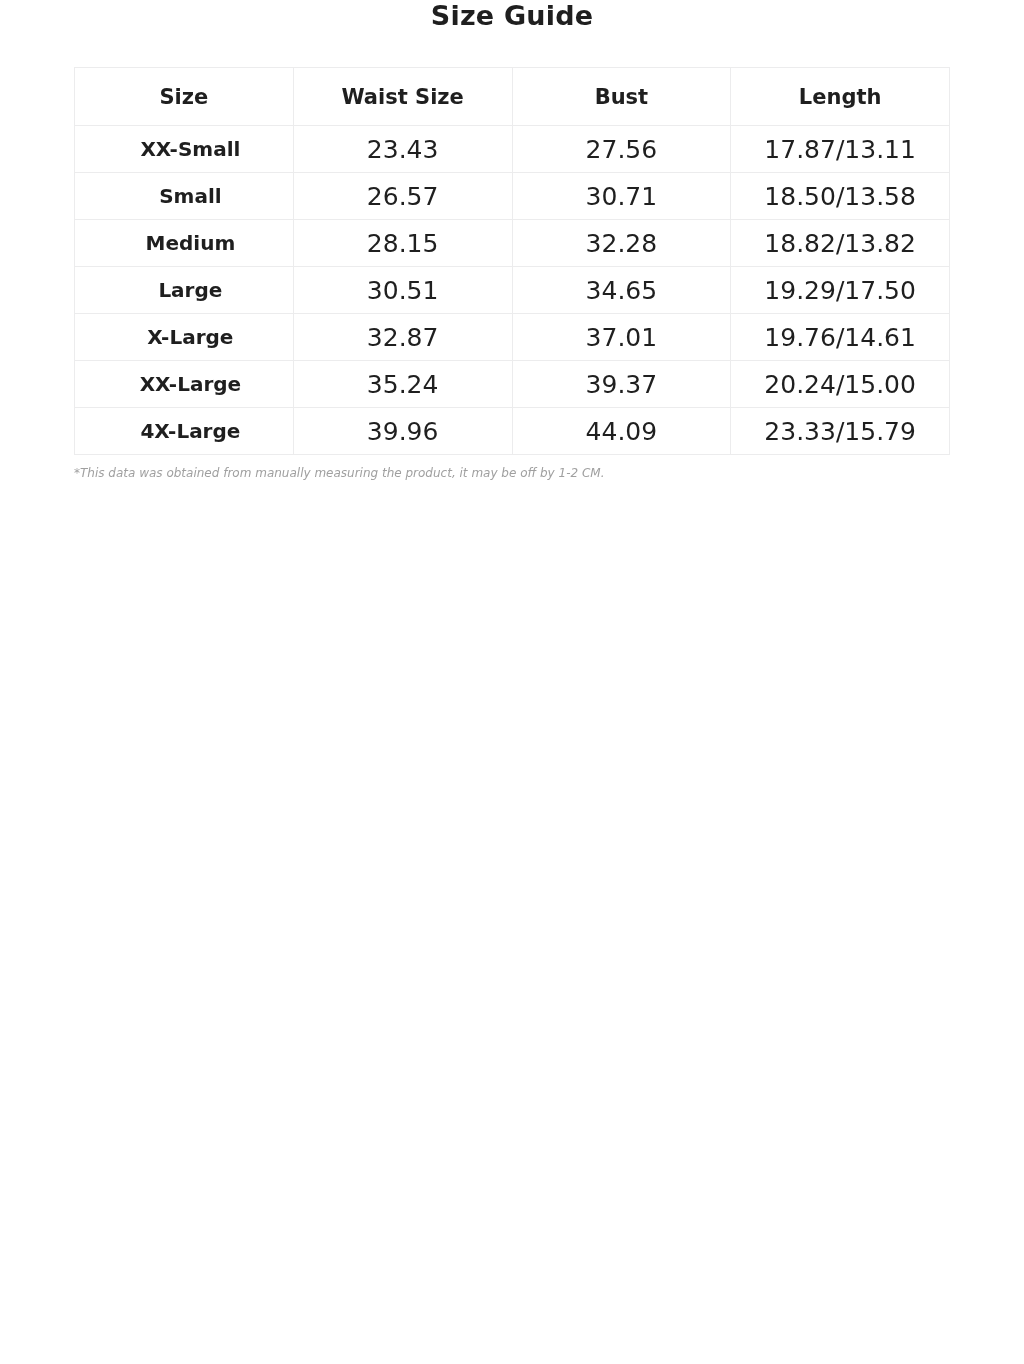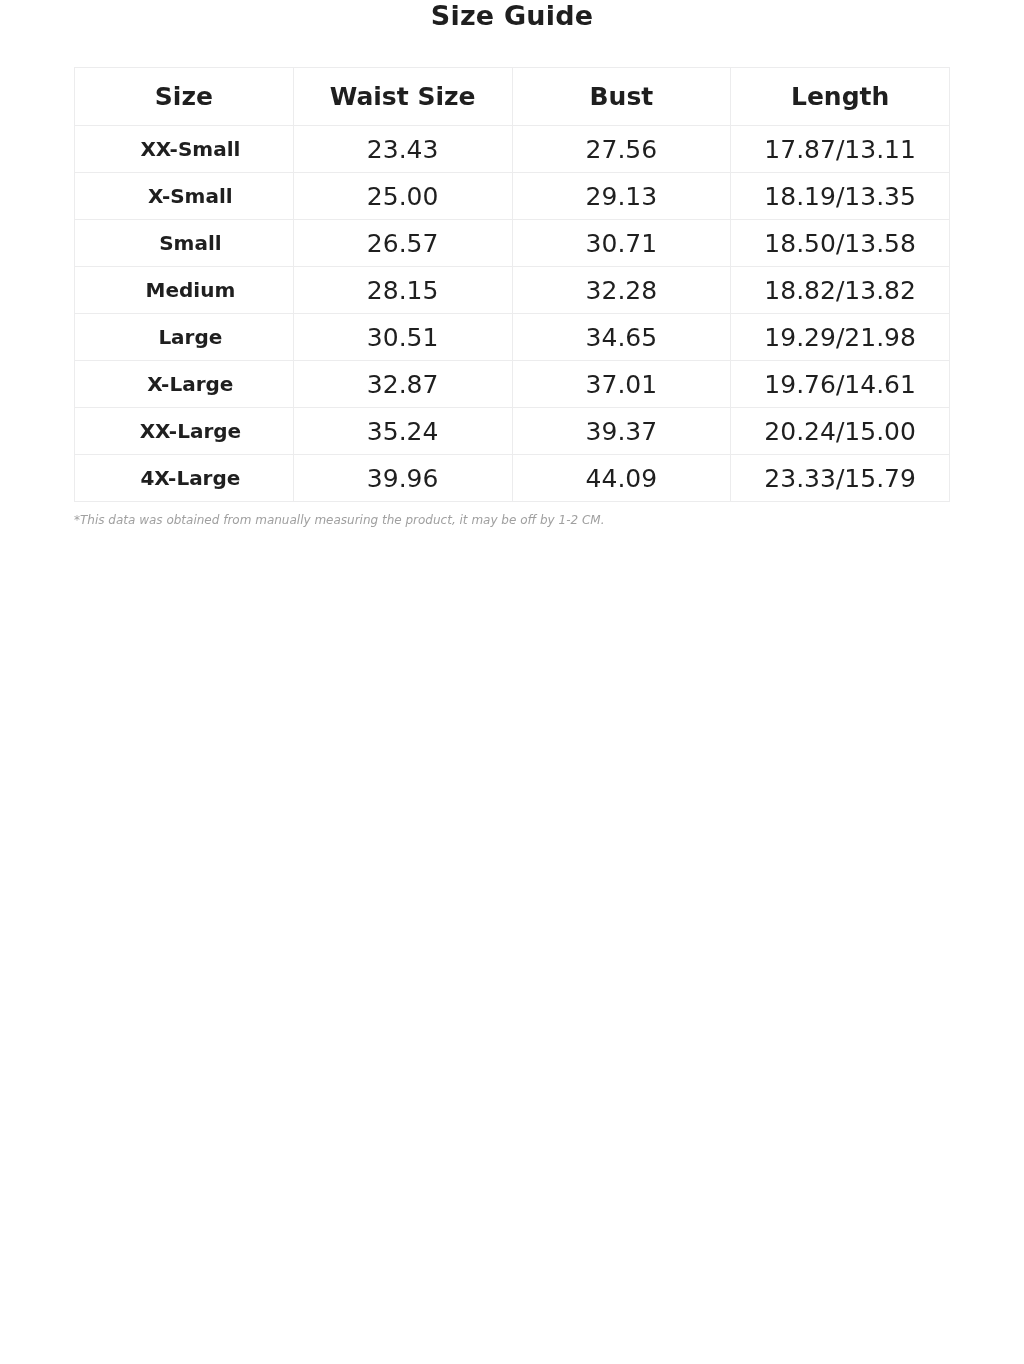--- a/index.html
+++ b/index.html
@@ -54,21 +54,21 @@
     text-align: center;
     vertical-align: middle;
     color: #1f1f1f;
     padding: 0;
     height: 46px;
     font-size: 20px;
   }
 
   table.size-table thead th {
     height: 57px;
-    font-size: 25px;
+    font-size: 21px;
     font-weight: bold;
   }
 
   table.size-table tbody td.size-cell {
     font-weight: bold;
     font-size: 20px;
     padding-left: 13px;
   }
 
   table.size-table tbody td.num-cell {
@@ -111,42 +111,36 @@
         </tr>
       </thead>
       <tbody>
         <tr>
           <td class="size-cell">XX-Small</td>
           <td class="num-cell">23.43</td>
           <td class="num-cell">27.56</td>
           <td class="num-cell">17.87/13.11</td>
         </tr>
         <tr>
-          <td class="size-cell">X-Small</td>
-          <td class="num-cell">25.00</td>
-          <td class="num-cell">29.13</td>
-          <td class="num-cell">18.19/13.35</td>
-        </tr>
-        <tr>
           <td class="size-cell">Small</td>
           <td class="num-cell">26.57</td>
           <td class="num-cell">30.71</td>
           <td class="num-cell">18.50/13.58</td>
         </tr>
         <tr>
           <td class="size-cell">Medium</td>
           <td class="num-cell">28.15</td>
           <td class="num-cell">32.28</td>
           <td class="num-cell">18.82/13.82</td>
         </tr>
         <tr>
           <td class="size-cell">Large</td>
           <td class="num-cell">30.51</td>
           <td class="num-cell">34.65</td>
-          <td class="num-cell">19.29/21.98</td>
+          <td class="num-cell">19.29/17.50</td>
         </tr>
         <tr>
           <td class="size-cell">X-Large</td>
           <td class="num-cell">32.87</td>
           <td class="num-cell">37.01</td>
           <td class="num-cell">19.76/14.61</td>
         </tr>
         <tr>
           <td class="size-cell">XX-Large</td>
           <td class="num-cell">35.24</td>

